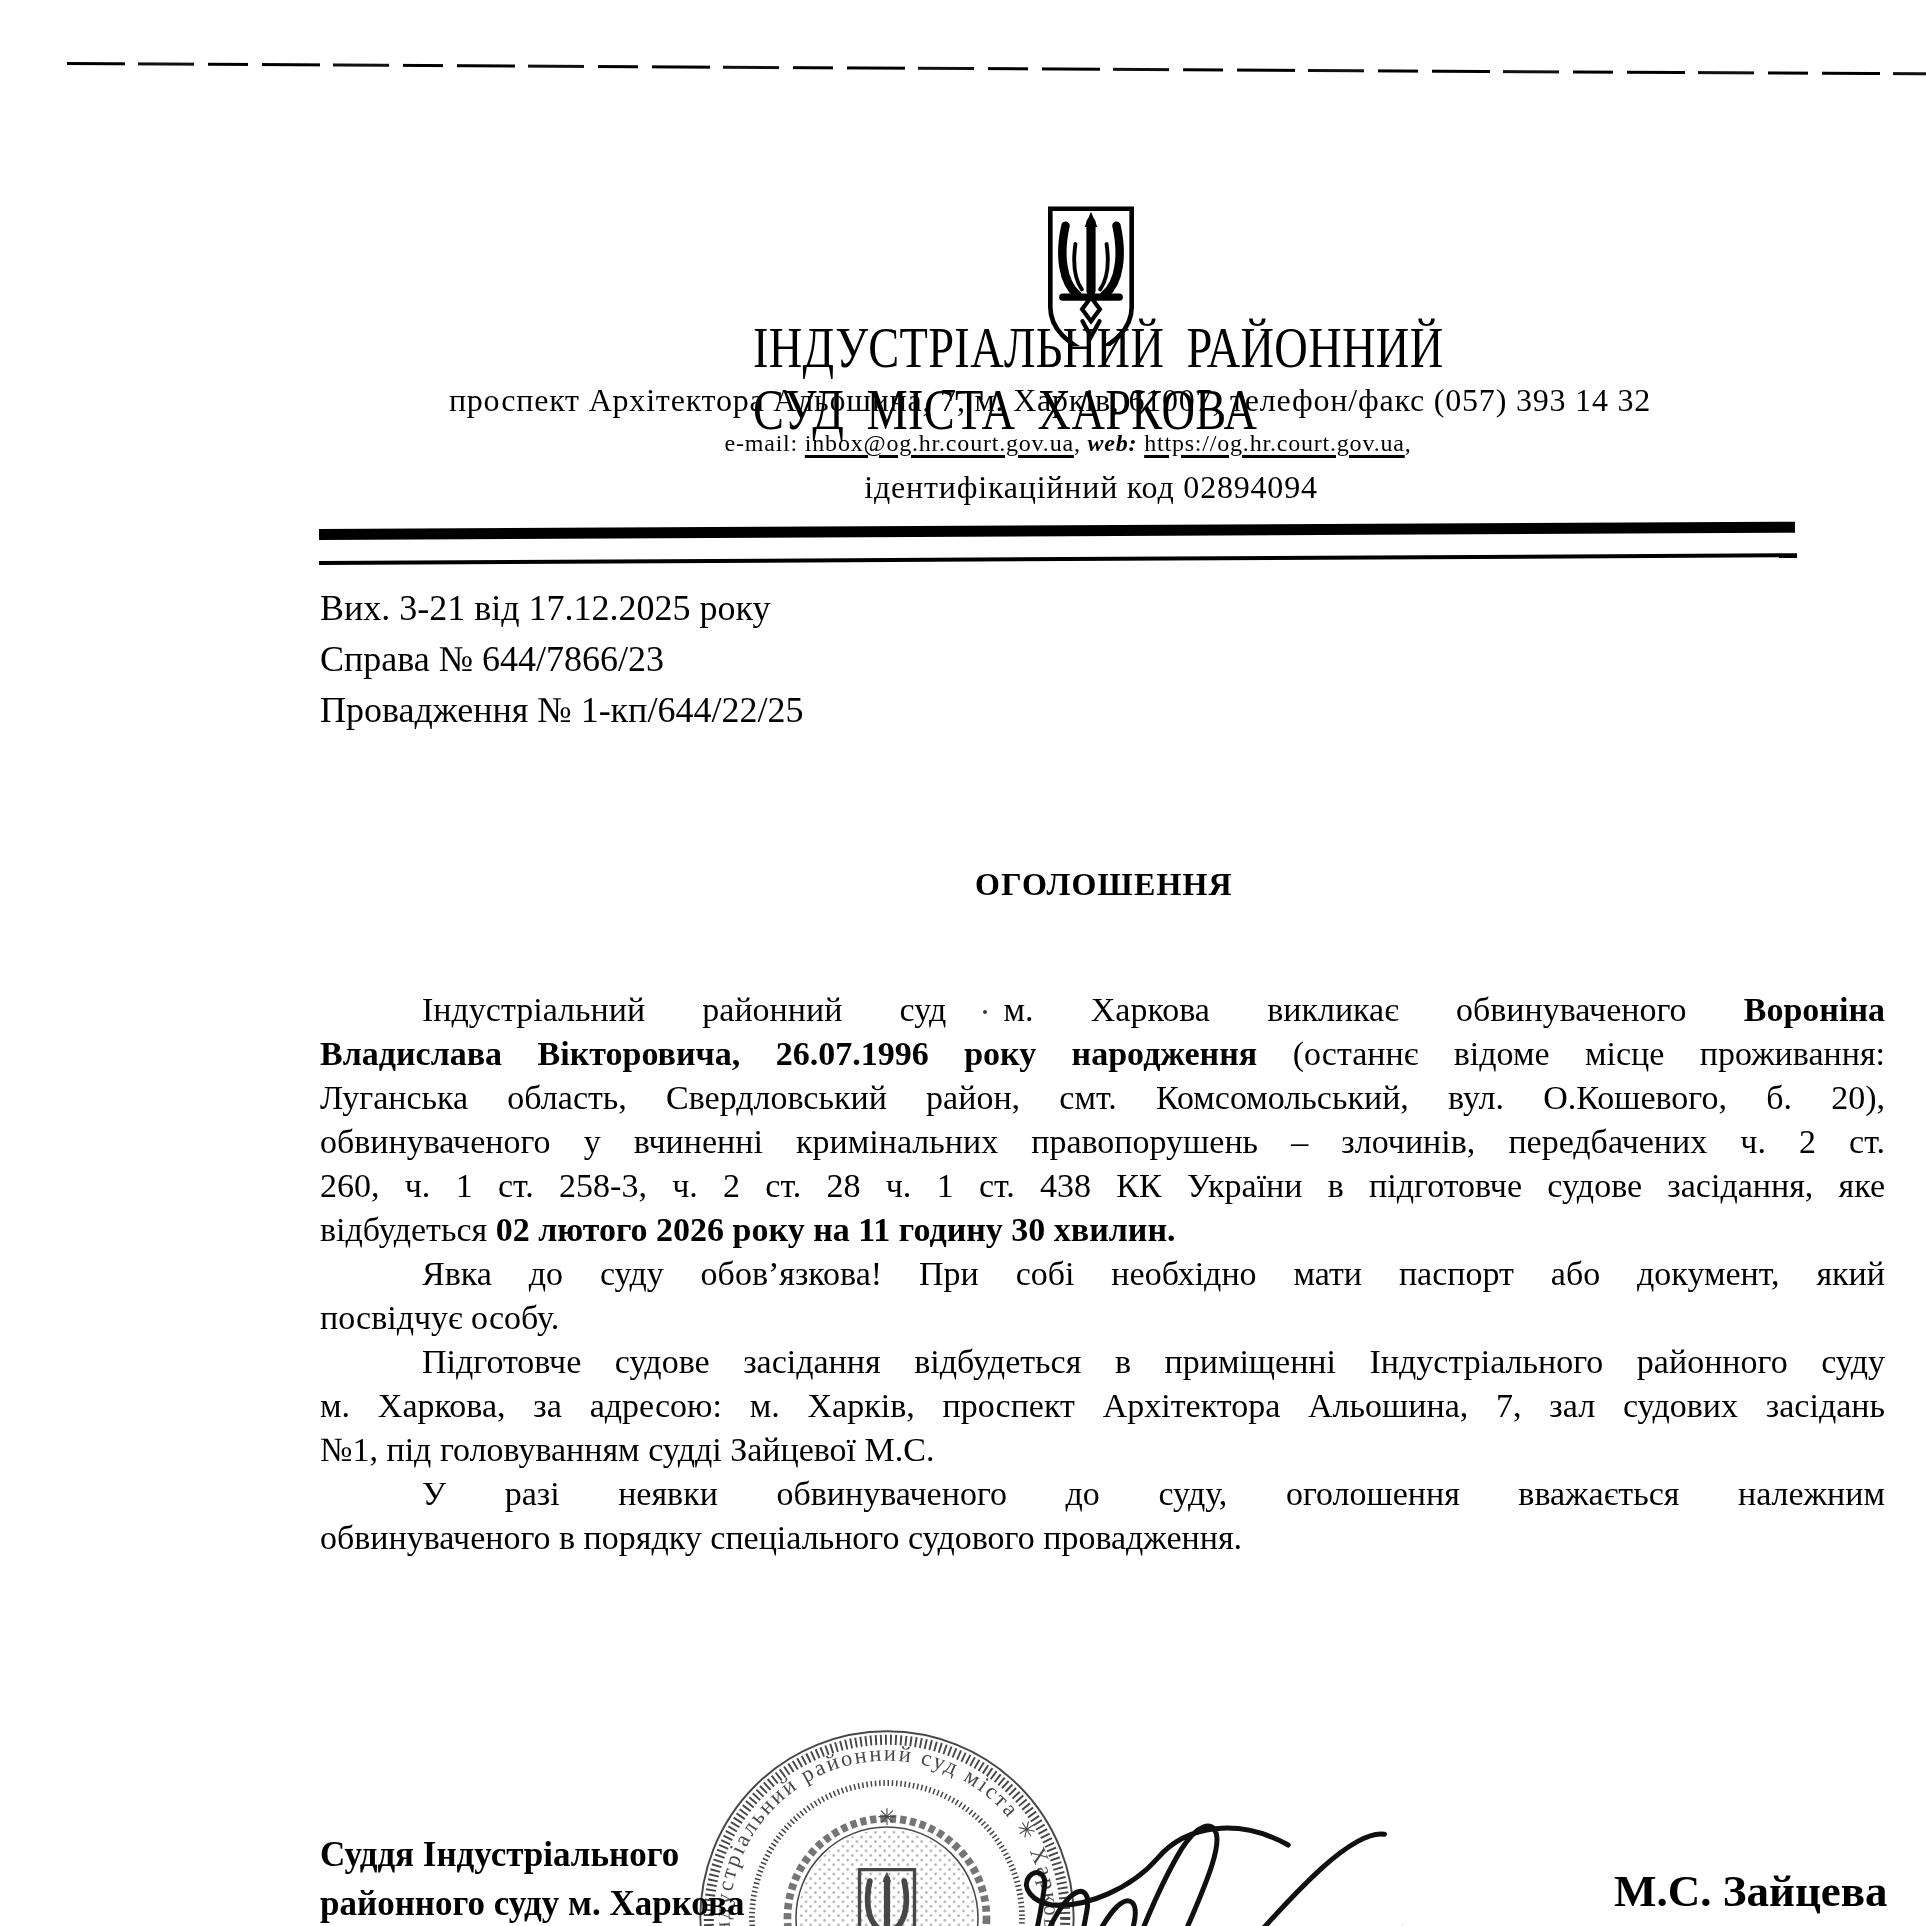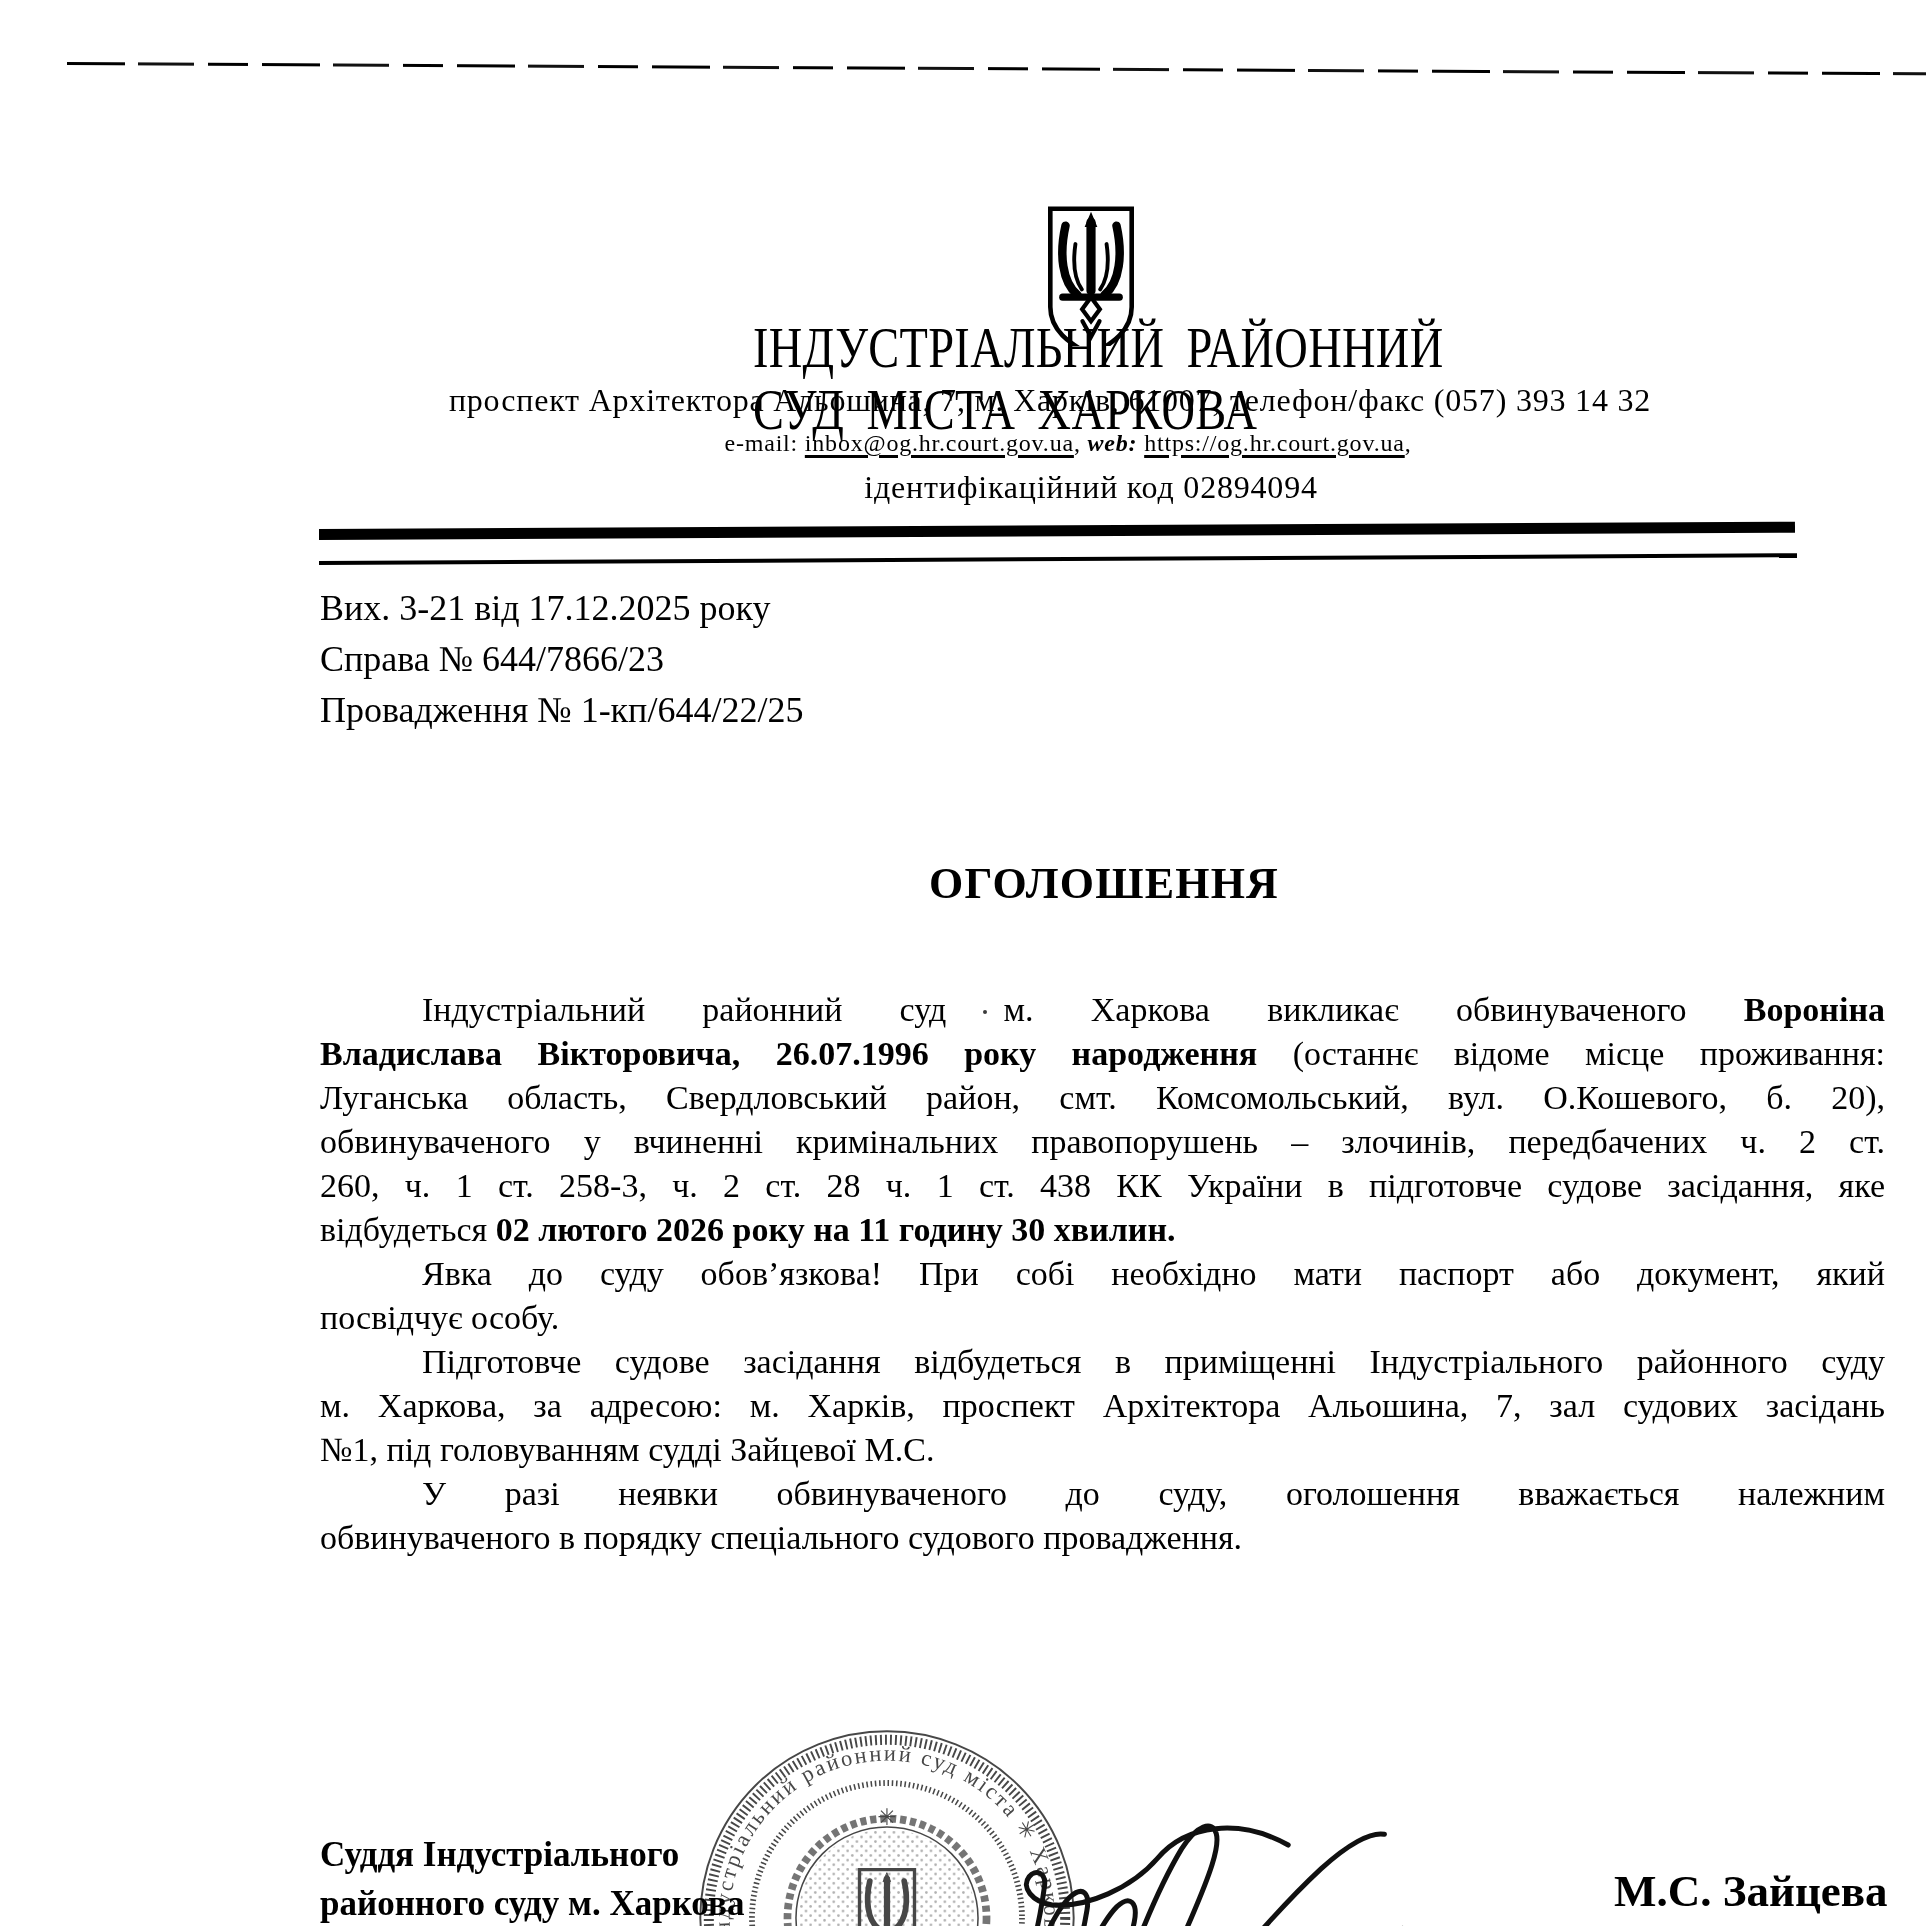--- a/index.html
+++ b/index.html
@@ -17,21 +17,21 @@
   .mailline{left:1068px;top:424px;font-size:24px;line-height:39px;letter-spacing:0.8px;}
   .identline{left:1091px;top:468px;font-size:32px;line-height:39px;letter-spacing:0.8px;}
   .u{text-decoration:underline;text-decoration-thickness:2.7px;text-underline-offset:3.9px;}
   .bi{font-weight:bold;font-style:italic;}
   
   .bar-thick{left:319px;top:529px;width:1476px;height:10.8px;background:#000;transform:rotate(-0.28deg);transform-origin:left center;}
   .bar-thin{left:319px;top:561px;width:1478px;height:3.9px;background:#000;transform:rotate(-0.30deg);transform-origin:left center;}
   
   .refs{left:320px;top:583px;font-size:36px;line-height:51px;}
   
-  .doc-title{left:1104px;top:859px;font-size:44px;line-height:50px;font-weight:bold;letter-spacing:1.2px;}
+  .doc-title{left:1104px;top:859px;font-size:32px;line-height:50px;font-weight:bold;letter-spacing:1.2px;}
   
   .body-block{left:320px;top:988px;width:1565px;font-size:34px;line-height:44px;}
   .bline{text-align:justify;text-align-last:justify;white-space:normal;}
   .bline.last{text-align-last:left;}
   .bline b{font-weight:bold;}
   
   .sig-left{left:320px;top:1830px;font-size:35px;line-height:49px;font-weight:bold;z-index:3;}
   .judge-name{left:1614px;top:1872px;font-size:45px;line-height:39px;font-weight:bold;z-index:3;}
   .stamp{left:698px;top:1729px;width:378px;height:378px;z-index:2;opacity:0.88;}
   .signature{left:986px;top:1795px;width:462px;height:331px;z-index:4;}

